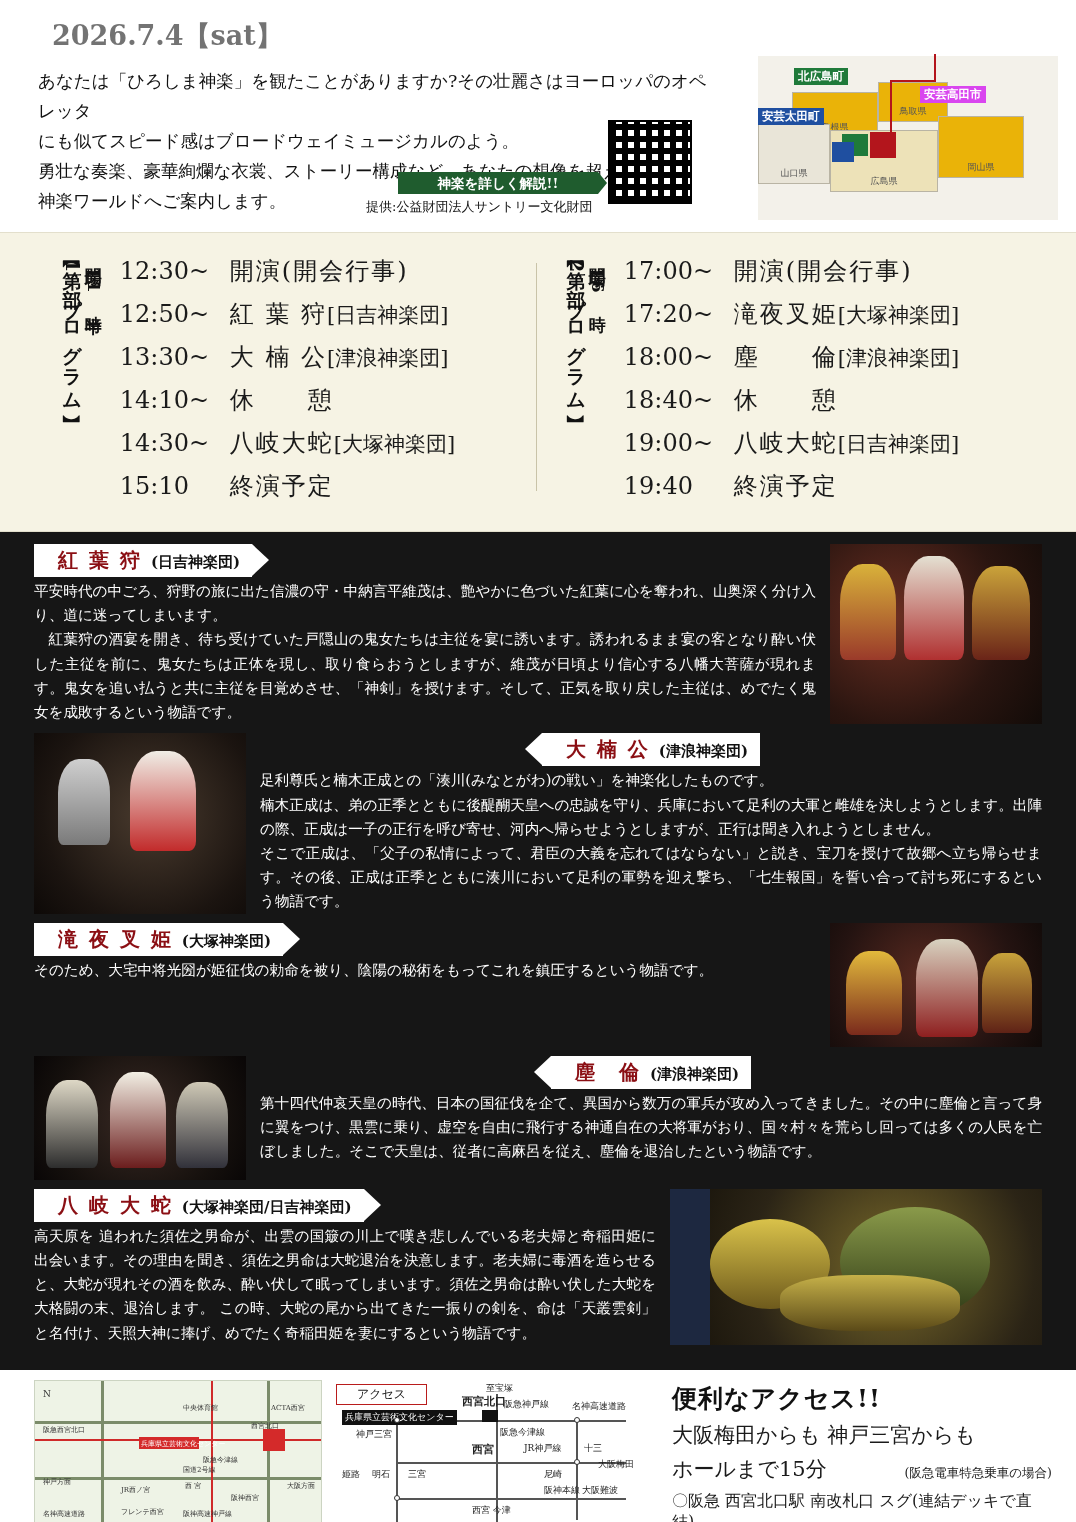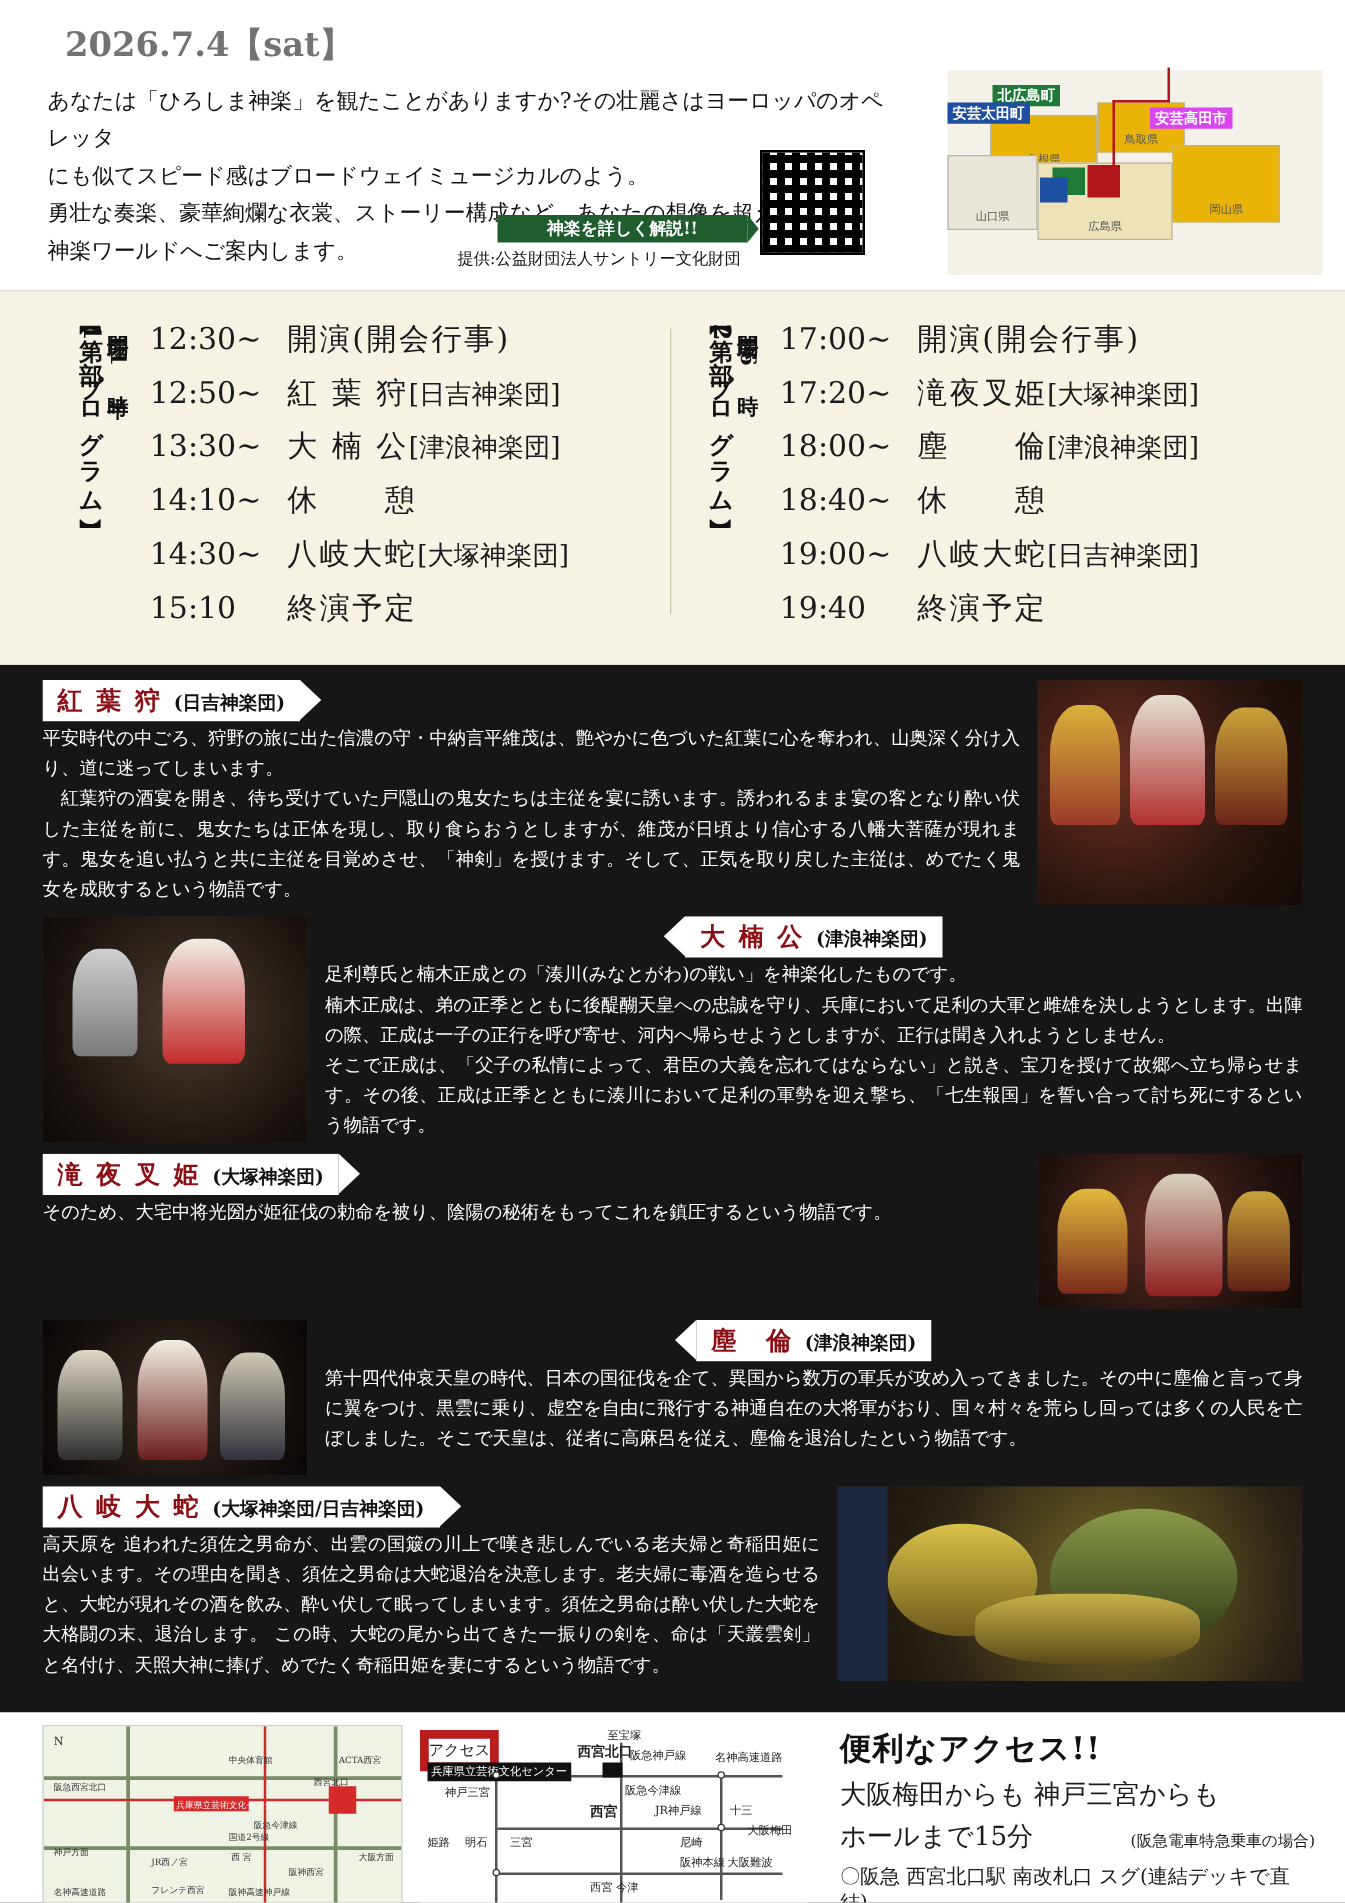--- a/index.html
+++ b/index.html
@@ -195,21 +195,21 @@
   .ph-inner { position: absolute; inset: 0; }
 
   .label-tab {
     display: inline-block;
     position: relative;
     background: #ffffff;
     color: #8b0f14;
     font-family: "DejaVu Serif", serif;
     font-weight: bold;
     font-size: 20px;
-    padding: 3px 12px 3px 12px;
+    padding: 3px 12px 3px 24px;
     letter-spacing: 2px;
     vertical-align: middle;
   }
   .label-tab .troupe { font-size: 15px; color: #111; letter-spacing: 0; }
   .tab-arrow-r::after {
     content: "";
     position: absolute;
     right: -17px; top: 0;
     border-left: 17px solid #fff;
     border-top: 16px solid transparent;
@@ -262,23 +262,23 @@
   .accmap {
     position: absolute;
     left: 336px; top: 10px;
     width: 310px; height: 178px;
     background: #fff;
     overflow: hidden;
   }
   .acc-tab {
     position: absolute;
     left: 0; top: 4px;
-    border: 7px solid #b91c1c;
+    border: 1px solid #b91c1c;
     font-size: 12px;
-    padding: 1px 0;
+    padding: 1px 20px;
     font-family: "DejaVu Serif", serif;
     background: #fff;
   }
   .acc-right {
     position: absolute;
     left: 672px; top: 12px;
     width: 380px;
   }
   .acc-title {
     font-family: "DejaVu Serif", serif;
@@ -349,21 +349,21 @@
       <span>広島県</span>
     </div>
     <div class="pref" style="left:180px; top:86px; width:86px; height:62px;">
       <span>岡山県</span>
     </div>
     <div style="position:absolute; left:84px; top:104px; width:26px; height:22px; background:#1f7a3a;"></div>
     <div style="position:absolute; left:74px; top:112px; width:22px; height:20px; background:#1f4fa0;"></div>
     <div style="position:absolute; left:112px; top:102px; width:26px; height:26px; background:#b3151c;"></div>
 
     <div class="tag green" style="left:36px; top:38px;">北広島町</div>
-    <div class="tag blue" style="left:0px; top:52px;">安芸太田町</div>
+    <div class="tag blue" style="left:0px; top:78px;">安芸太田町</div>
     <div class="tag red" style="left:162px; top:8px;">安芸高田市</div>
     <div class="leader" style="left:176px; top:24px; width:2px; height:26px;"></div>
     <div class="leader" style="left:132px; top:50px; width:46px; height:2px;"></div>
     <div class="leader" style="left:132px; top:50px; width:2px; height:54px;"></div>
   </div>
 </div>
 
 <div class="program">
   <div class="divider"></div>
 

